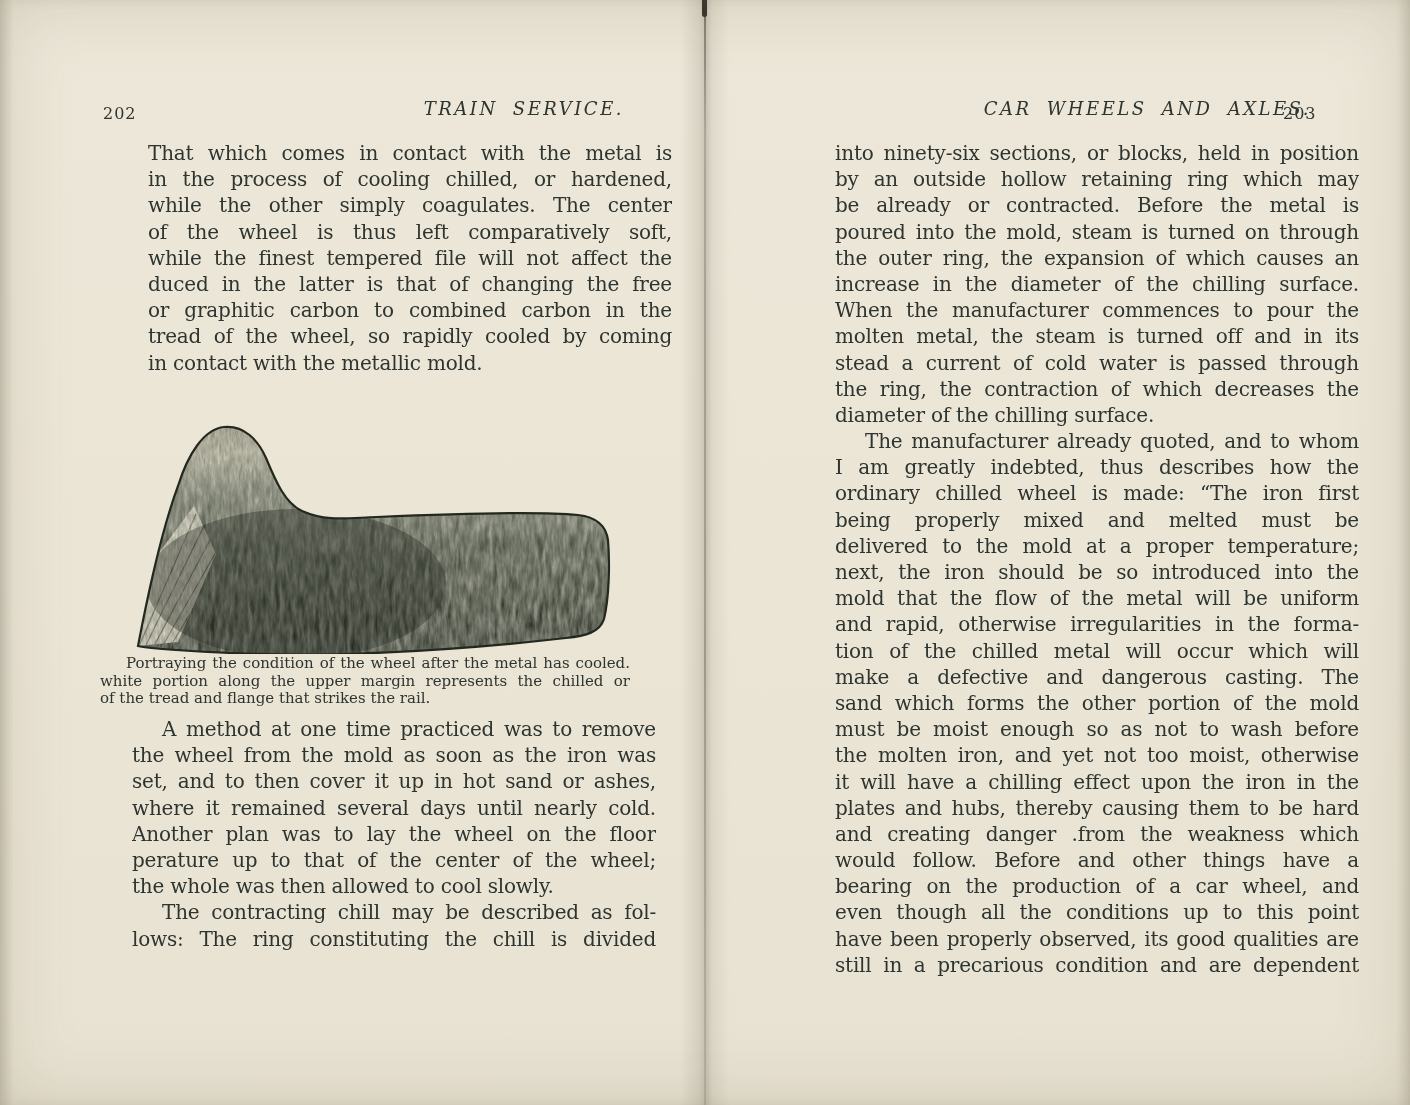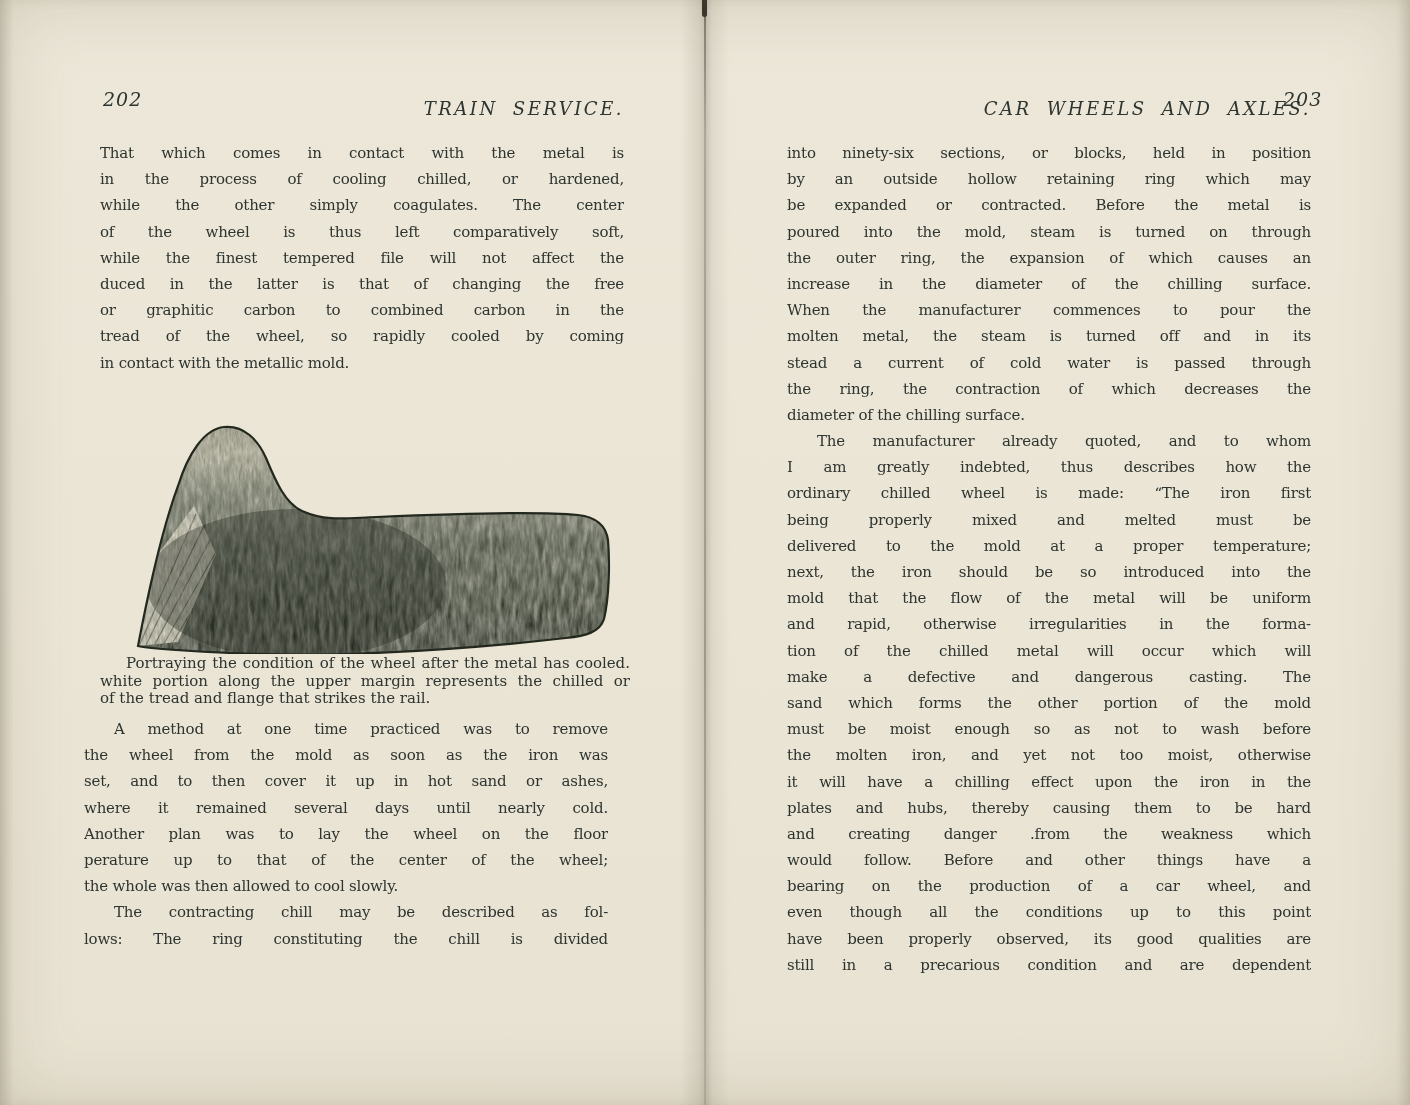--- a/index.html
+++ b/index.html
@@ -20,29 +20,29 @@
     background:linear-gradient(270deg,rgba(90,84,64,0.15),rgba(90,84,64,0));}
   .gutter{position:absolute;left:680px;top:0;width:50px;height:100%;
     background:linear-gradient(90deg, rgba(86,80,62,0) 0%, rgba(86,80,62,0.13) 38%,
       rgba(52,48,36,0.20) 52%, rgba(86,80,62,0.09) 64%, rgba(86,80,62,0) 100%);}
   .gutter-line{position:absolute;left:704px;top:0;width:2px;height:100%;
     background:linear-gradient(180deg, rgba(48,46,36,0.9) 0%, rgba(48,46,36,0.45) 2%,
       rgba(48,46,36,0.20) 12%, rgba(48,46,36,0.28) 60%, rgba(48,46,36,0.12) 100%);}
   .gutter-notch{position:absolute;left:702px;top:0;width:5px;height:17px;
     background:#35332a;border-radius:0 0 3px 3px;}
 
-  .pagenum{position:absolute;top:88px;font-size:19px;letter-spacing:1px;font-style:italic;}
+  .pagenum{position:absolute;top:104px;font-size:16px;letter-spacing:1px;}
   .pagenum-left{left:103px;}
   .pagenum-right{left:1283px;}
   .runhead{position:absolute;top:98px;width:524px;text-align:right;
     font-style:italic;font-size:18px;letter-spacing:2.5px;word-spacing:7px;}
   .runhead-left{left:100px;}
   .runhead-right{left:787px;}
 
-  .textblock{position:absolute;width:524px;font-size:15px;line-height:26.2px;}
+  .textblock{position:absolute;width:524px;font-size:20px;line-height:26.2px;margin-left:48px;}
   .tb-left-1{left:100px;top:140px;}
   .tb-left-2{left:84px;top:716px;}
   .tb-right{left:787px;top:140px;}
 
   .para{margin:0;padding:0;}
   .line{text-align:justify;text-align-last:justify;height:26.2px;overflow:hidden;
     letter-spacing:-0.2px;}
   .line.indent{text-indent:30px;}
   .line.endline{text-align-last:left;}
 
@@ -169,21 +169,21 @@
       <div class="para">
         <div class="line indent">The contracting chill may be described as fol-</div>
         <div class="line">lows:  The ring constituting the chill is divided</div>
       </div>
     </div>
 
   <div class="textblock tb-right">
       <div class="para">
         <div class="line">into ninety-six sections, or blocks, held in position</div>
         <div class="line">by an outside hollow retaining ring which may</div>
-        <div class="line">be expanded or contracted.  Before the metal is</div>
+        <div class="line">be already or contracted.  Before the metal is</div>
         <div class="line">poured into the mold, steam is turned on through</div>
         <div class="line">the outer ring, the expansion of which causes an</div>
         <div class="line">increase in the diameter of the chilling surface.</div>
         <div class="line">When the manufacturer commences to pour the</div>
         <div class="line">molten metal, the steam is turned off and in its</div>
         <div class="line">stead a current of cold water is passed through</div>
         <div class="line">the ring, the contraction of which decreases the</div>
         <div class="line endline">diameter of the chilling surface.</div>
       </div>
       <div class="para">

